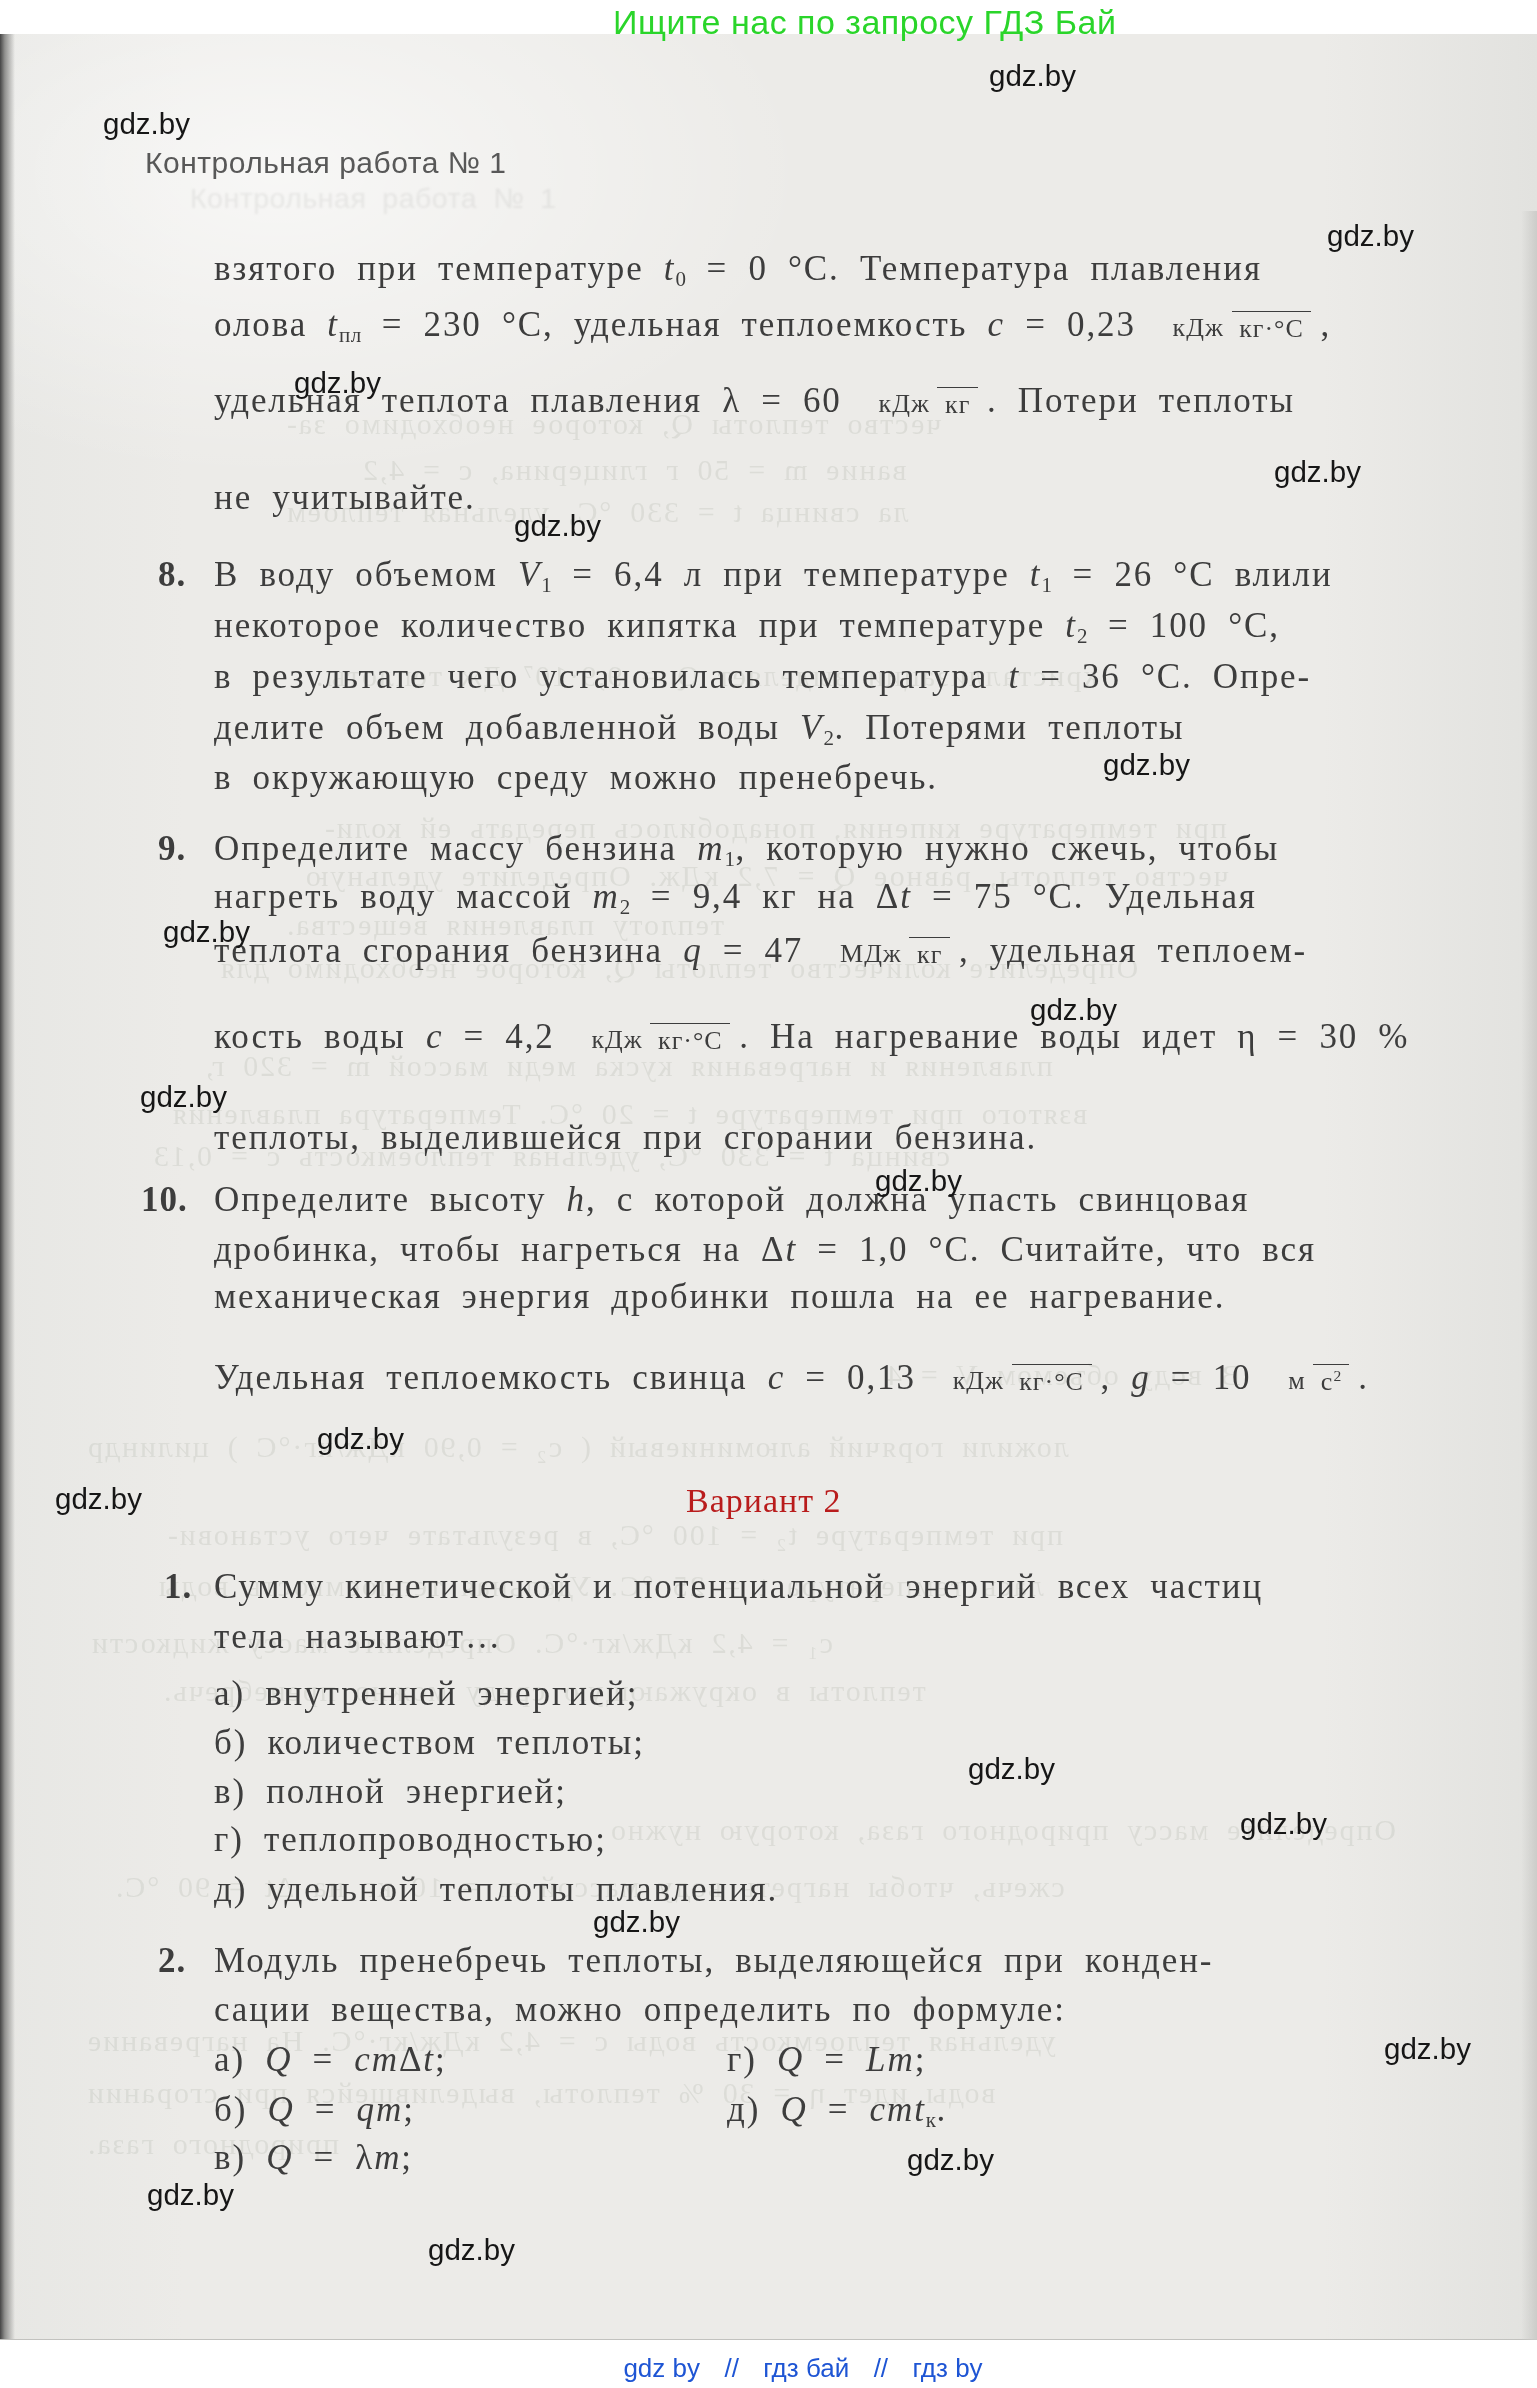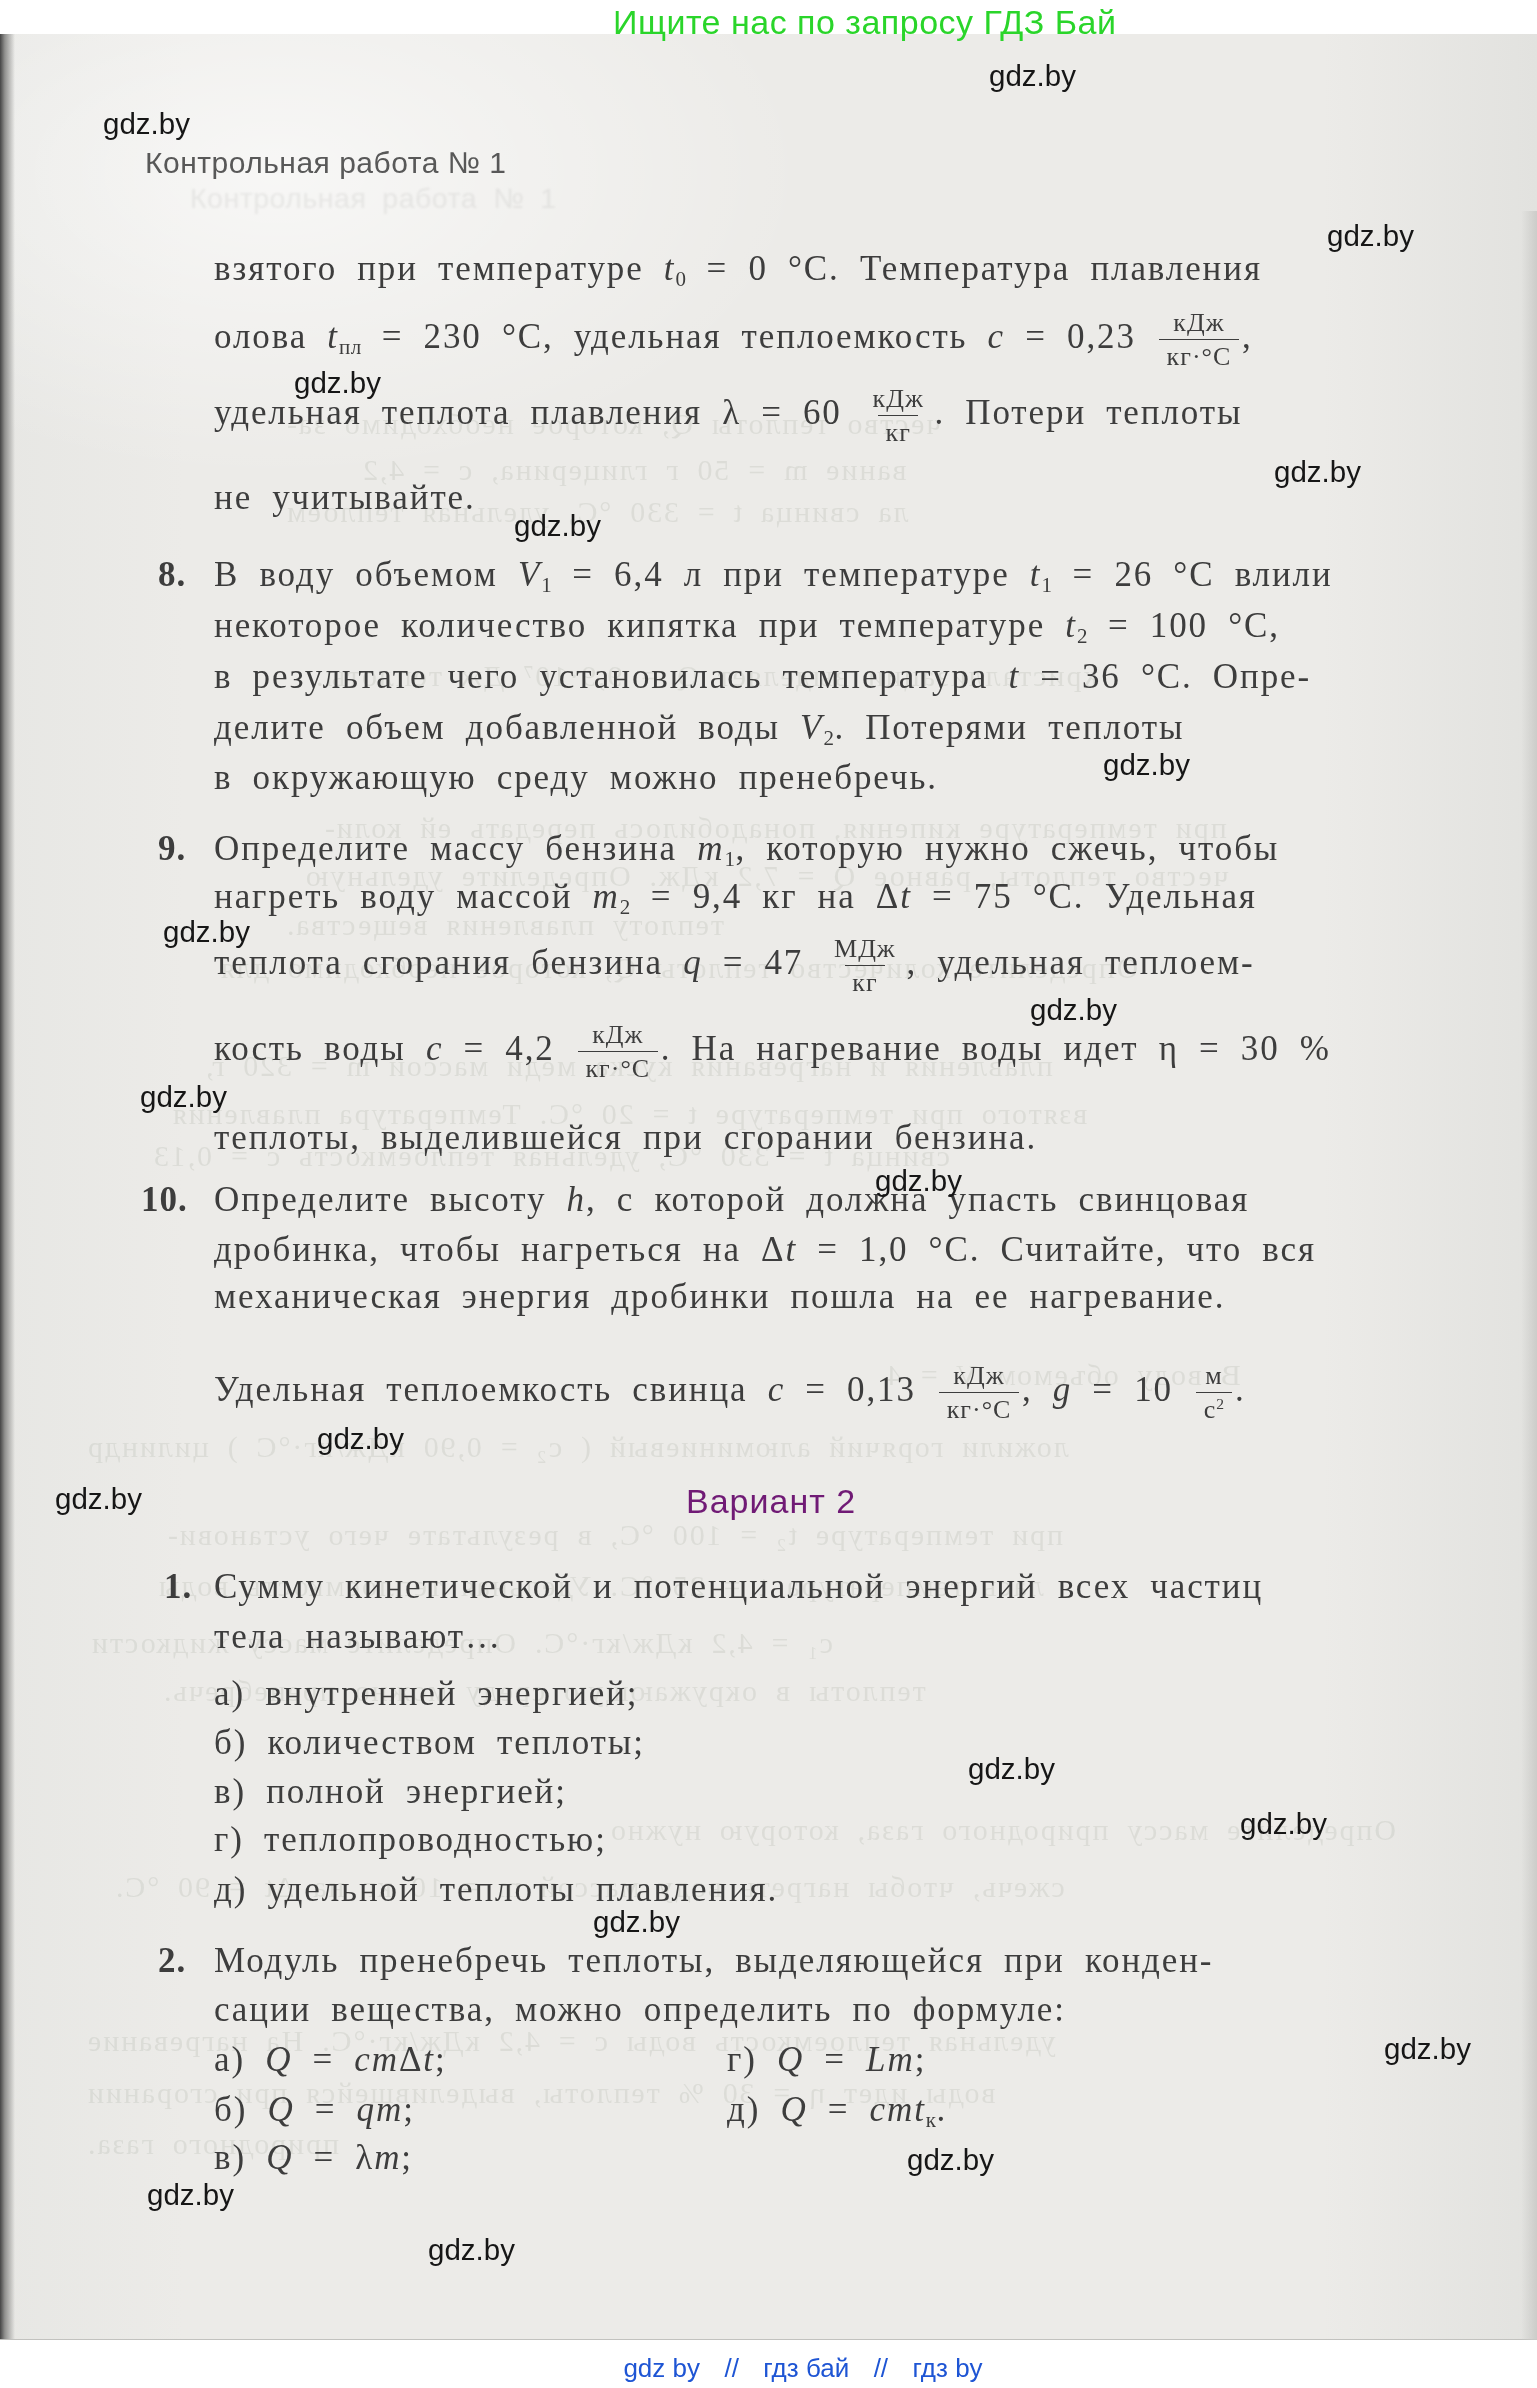--- a/index.html
+++ b/index.html
@@ -49,34 +49,34 @@
     letter-spacing:1.9px;word-spacing:9.5px;
   }
   .fl{line-height:1.0;}
   .pnum{
     position:absolute;z-index:3;font-weight:bold;font-size:35px;color:#3d3d3d;letter-spacing:1px;
   }
   .var{font-style:italic;}
   sub{font-size:0.6em;vertical-align:-0.28em;letter-spacing:0.5px;}
   sup{font-size:0.6em;vertical-align:0.55em;letter-spacing:0.5px;}
   .frac{
-    display:inline-flex;flex-direction:column;align-items:center;vertical-align:middle;
-    font-size:26px;line-height:1.2;margin:0 3px;letter-spacing:1px;word-spacing:1.9px;
+    display:inline-flex;flex-direction:row;align-items:center;vertical-align:middle;
+    font-size:26px;line-height:1.2;margin:0 9px;letter-spacing:1px;word-spacing:1.9px;
   }
   .frac .num{padding:0 7.6px 1px;}
   .frac .den{border-top:1.9px solid #3d3d3d;padding:1px 7.6px 0;}
   .section-header{
     position:absolute;left:145px;top:146px;z-index:3;
     font-family:"Liberation Sans","DejaVu Sans",sans-serif;
     font-size:30px;color:#585858;letter-spacing:0.5px;white-space:nowrap;
   }
   .variant-heading{
     position:absolute;left:686px;top:1482px;z-index:3;
-    font-family:Liberation Sans, sans-serif;
-    font-size:34px;color:#701a75;letter-spacing:1px;white-space:nowrap;
+    font-family:Liberation Serif, serif;
+    font-size:34px;color:#b91c1c;letter-spacing:1px;white-space:nowrap;
   }
   
   .wm{
     position:absolute;z-index:4;
     font-family:"Liberation Sans","DejaVu Sans",sans-serif;
     font-size:29.5px;color:#161616;white-space:nowrap;
   }
   
   .ghost{
     position:absolute;z-index:2;white-space:nowrap;

